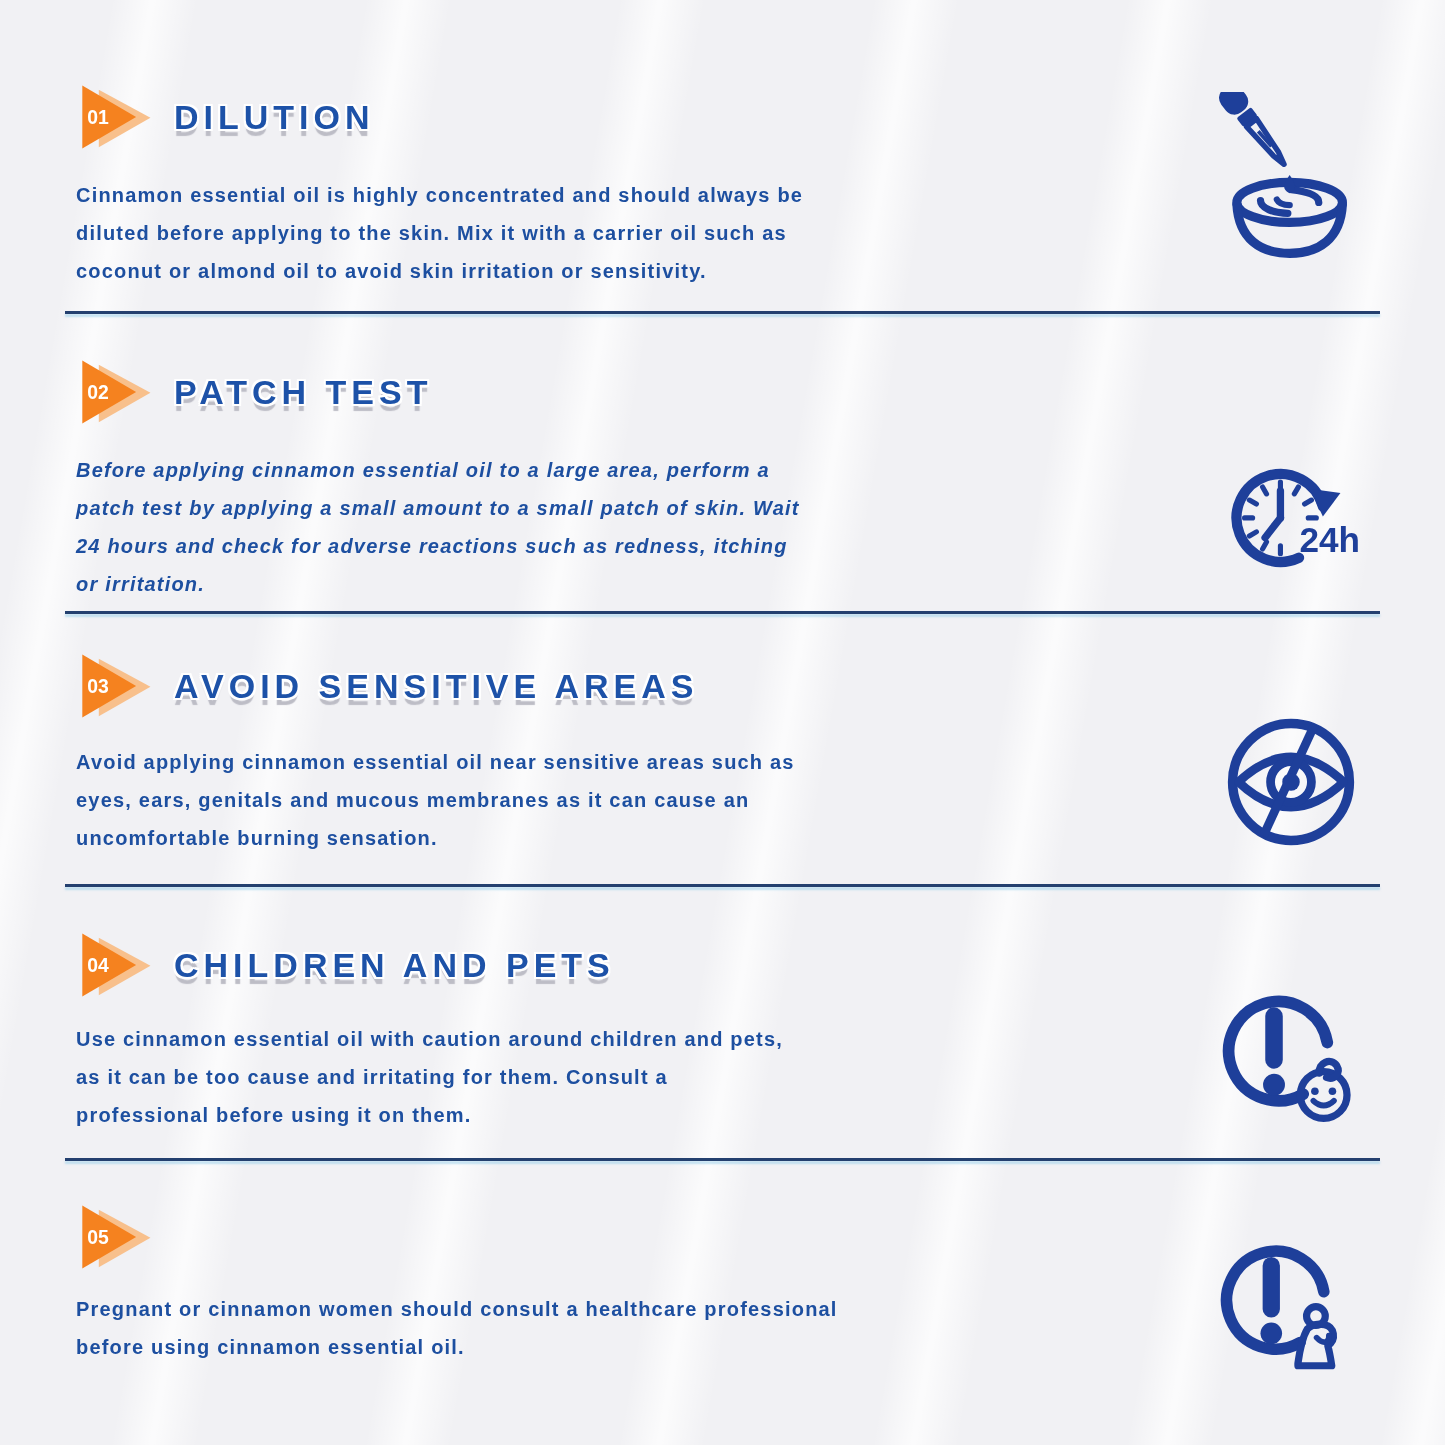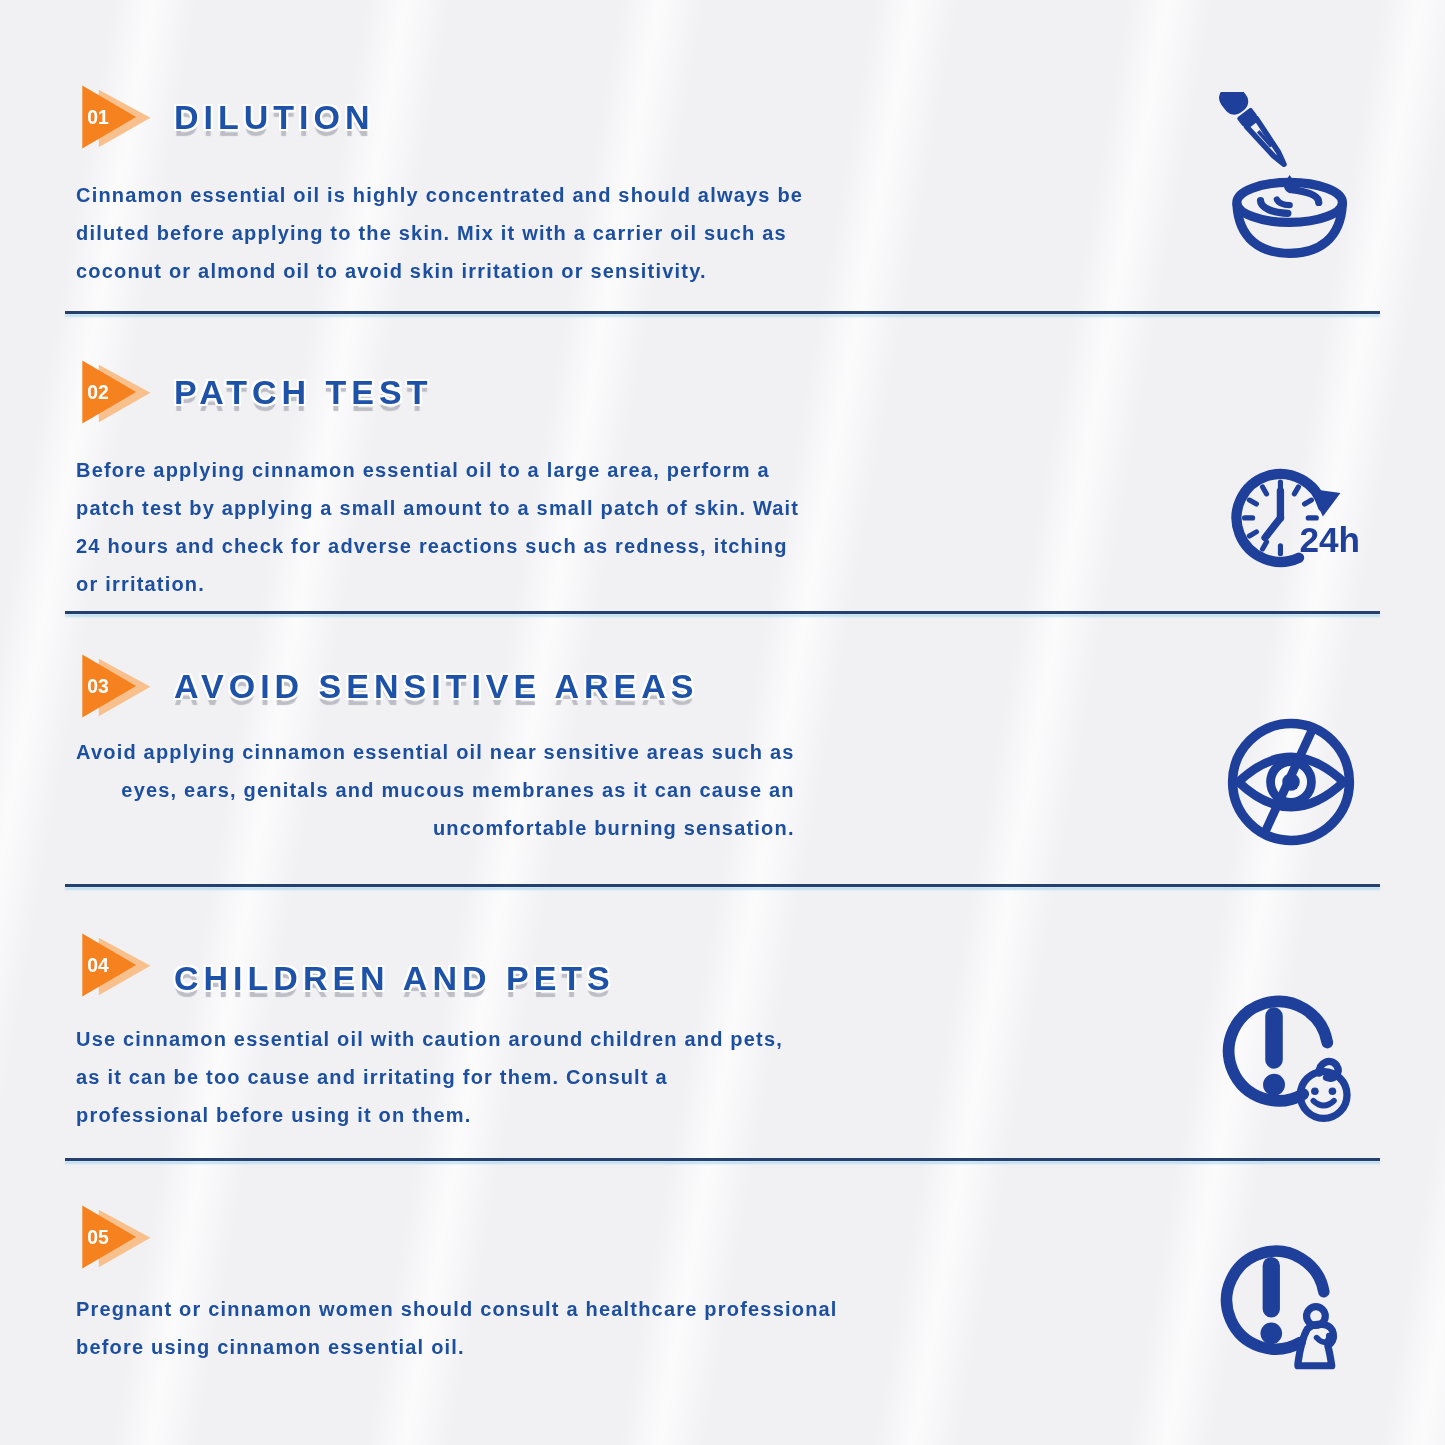--- a/index.html
+++ b/index.html
@@ -19,21 +19,21 @@
   .tip-1{top:0;height:313px;}
   .tip-2{top:313px;height:300px;}
   .tip-3{top:613px;height:273px;}
   .tip-4{top:886px;height:274px;}
   .tip-5{top:1160px;height:285px;}
 
   .head{position:absolute;left:80px;display:flex;align-items:center;gap:22px;}
   .tip-1 .head{top:84px;}
   .tip-2 .head{top:46px;}
   .tip-3 .head{top:40px;}
-  .tip-4 .head{top:46px;align-items:flex-end;}
+  .tip-4 .head{top:46px;}
   .tip-5 .head{top:44px;flex-direction:column;}
 
   .badge{width:72px;height:66px;flex:0 0 auto;}
   .badge .num{font-size:27px;font-weight:bold;fill:#ffffff;}
 
   .title{
     margin:0;
     font-size:34px;
     font-weight:700;
     letter-spacing:5px;
@@ -46,22 +46,22 @@
   }
 
   .body{
     position:absolute;left:76px;
     color:#1d4fa0;
     font-size:20px;font-weight:700;
     letter-spacing:1.2px;line-height:38px;
     white-space:nowrap;
   }
   .tip-1 .body{top:176px;}
-  .tip-2 .body{top:138px;}
-  .tip-3 .body{top:120px;text-align:right;}
+  .tip-2 .body{top:138px;font-style:italic;}
+  .tip-3 .body{top:130px;}
   .tip-4 .body{top:134px;}
   .tip-5 .body{top:130px;}
 
   .icon{position:absolute;}
   .icon svg{width:100%;height:100%;display:block;}
   .tip-1 .icon{left:1195px;top:92px;width:182px;height:188px;}
   .tip-2 .icon{left:1216px;top:128px;width:164px;height:148px;}
   .tip-3 .icon{left:1218px;top:96px;width:146px;height:146px;}
   .tip-4 .icon{left:1214px;top:98px;width:158px;height:146px;}
   .tip-5 .icon{left:1212px;top:74px;width:156px;height:144px;}

